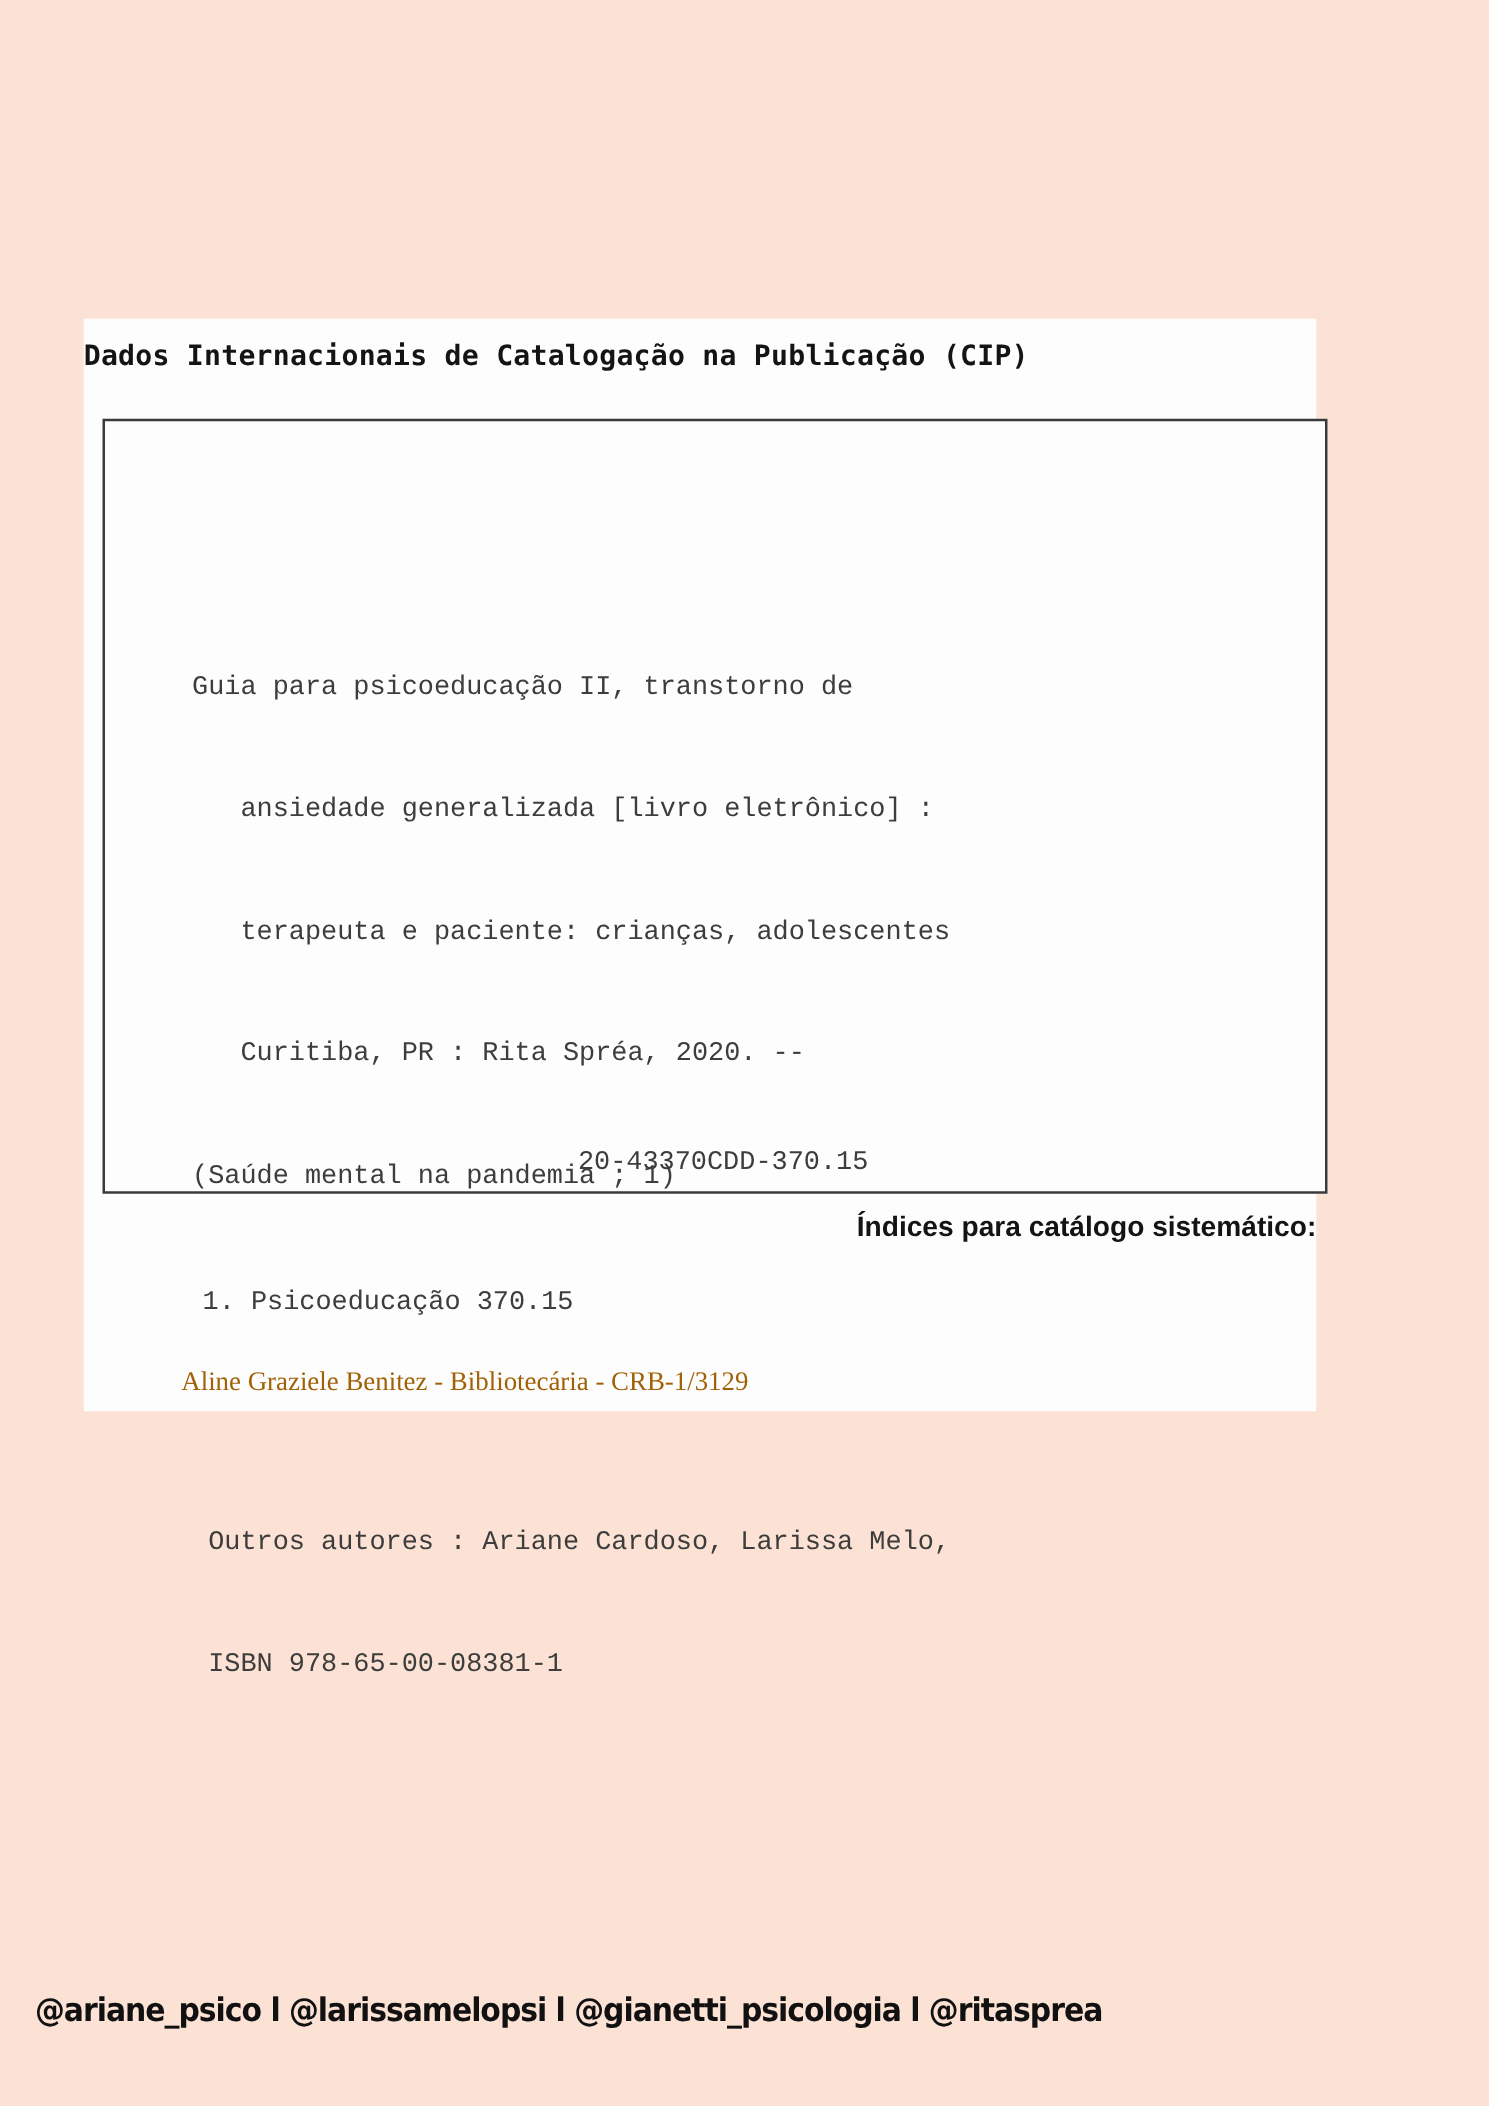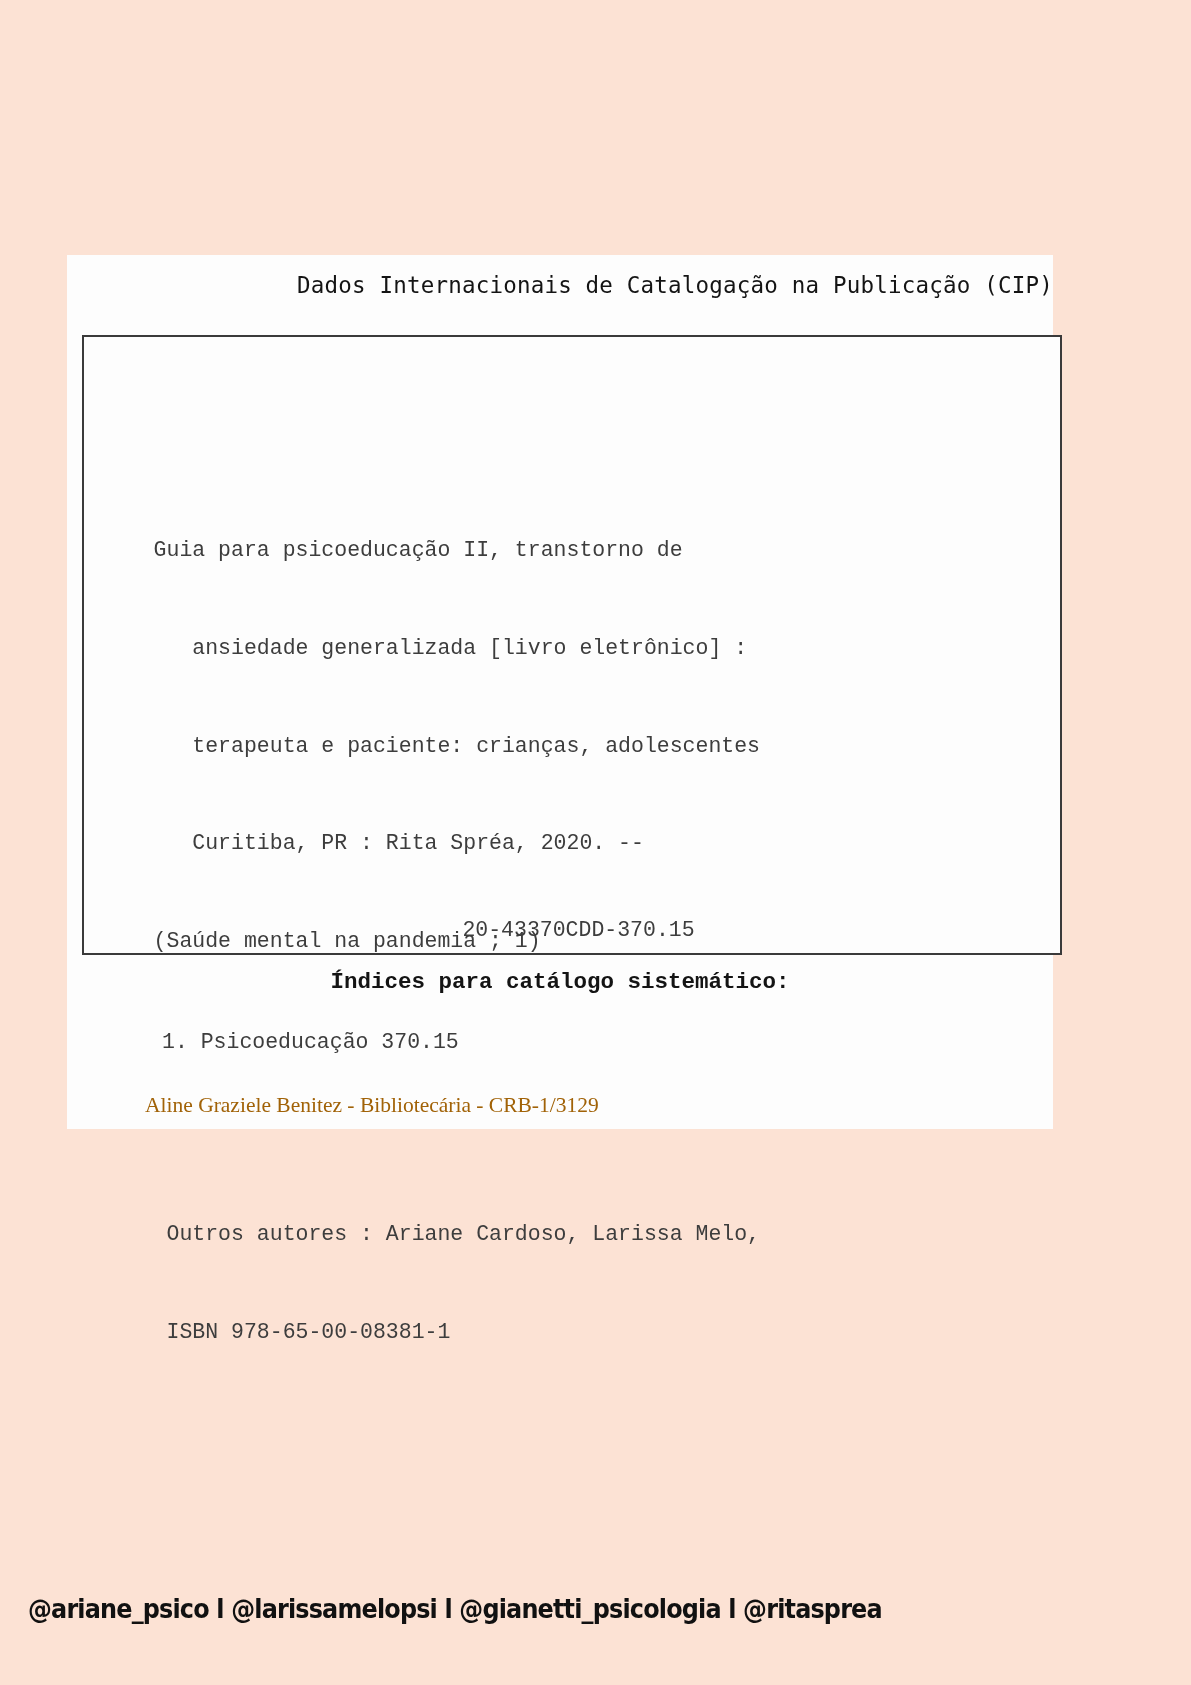--- a/index.html
+++ b/index.html
@@ -26,23 +26,23 @@
     width: 986px;
     height: 874px;
     background: #fdfdfd;
     box-sizing: border-box;
   }
 
   
   .cip-heading {
     margin: 0;
     padding-top: 14px;
-    text-align: right;
+    text-align: left;
     font-family: "DejaVu Sans Mono", "Liberation Mono", monospace;
-    font-weight: normal;
+    font-weight: bold;
     font-size: 22.5px;
     line-height: 33px;
     letter-spacing: 0.2px;
     color: #141414;
   }
 
   .cip-heading .line-1 { display: block; }
   .cip-heading .line-2 { display: block; }
 
   
@@ -94,22 +94,22 @@
     margin-left: 12px;
   }
 
   
   .indices-title {
     position: absolute;
     left: 0;
     right: 0;
     top: 712px;
     margin: 0;
-    text-align: center;
-    font-family: Liberation Mono, monospace;
+    text-align: right;
+    font-family: Liberation Sans, sans-serif;
     font-weight: bold;
     font-size: 22.5px;
     line-height: 30px;
     color: #141414;
   }
 
   .indices-entry {
     position: absolute;
     left: 95px;
     top: 772px;

